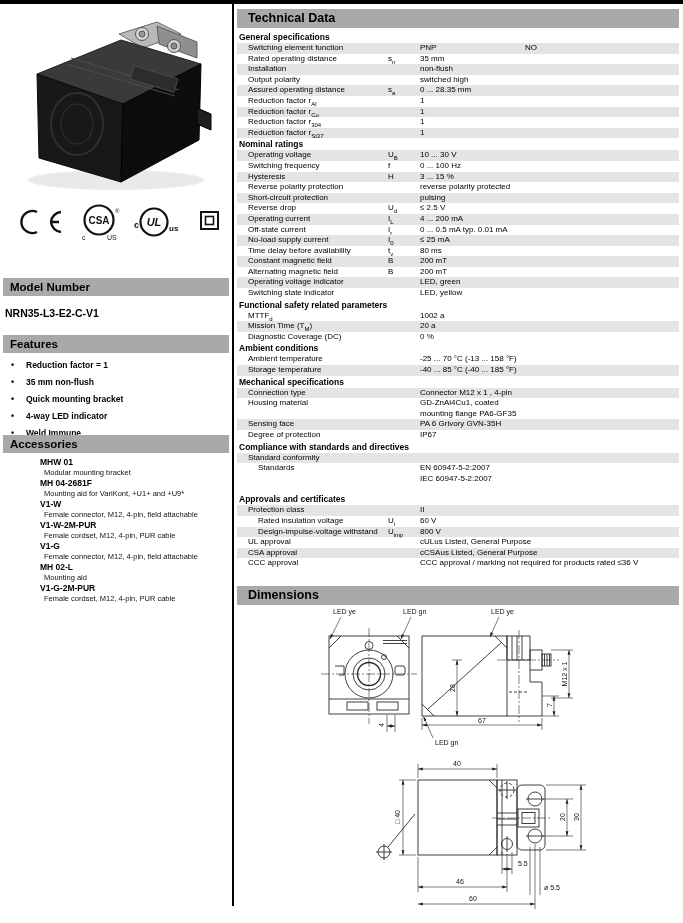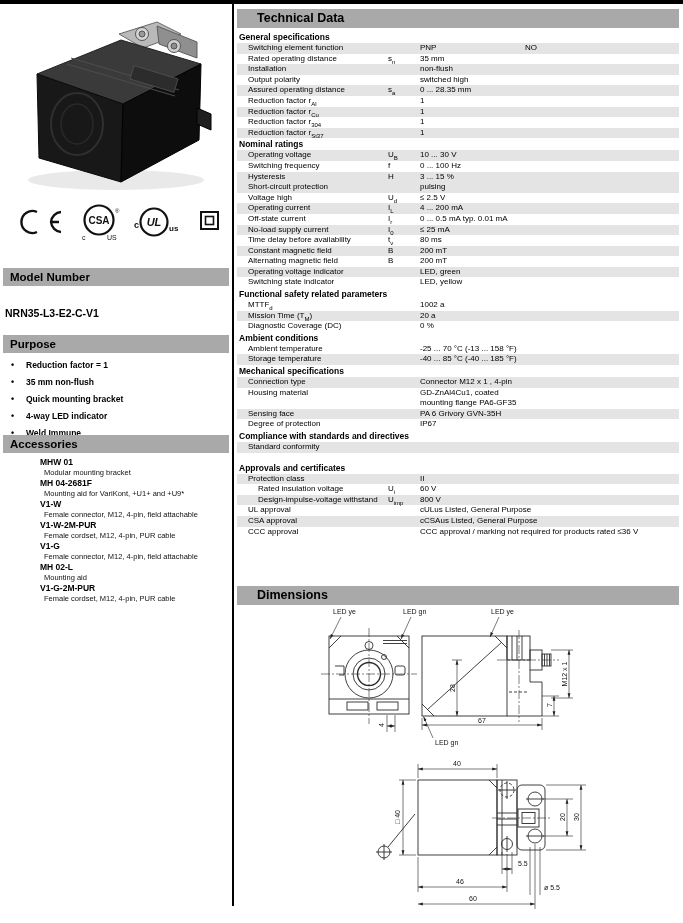--- a/index.html
+++ b/index.html
@@ -7,36 +7,36 @@
         font-family:"Liberation Sans",sans-serif;color:#000;}
   .topbar{position:absolute;left:0;top:0;width:683px;height:4px;background:#000;}
   .vdivider{position:absolute;left:232px;top:4px;width:2px;height:902px;background:#000;}
 
   
   .leftcol{position:absolute;left:3px;top:0;width:226px;height:683px;}
   .photo{position:absolute;left:8px;top:12px;}
   .certs{position:absolute;left:6px;top:200px;}
   .secbar{position:absolute;left:0;width:226px;height:18px;background:#a9a9a9;
           font-weight:bold;font-size:11.5px;line-height:18px;padding-left:7px;box-sizing:border-box;}
-  .modelbar{top:268px;}
+  .modelbar{top:278px;}
   .modelval{position:absolute;left:2px;top:307px;font-weight:bold;font-size:10.5px;}
   .featbar{top:335px;}
   .features{position:absolute;left:2px;top:357px;width:220px;}
   .feat{position:relative;font-weight:bold;font-size:8.5px;line-height:17px;padding-left:21px;}
   .feat .bull{position:absolute;left:6px;top:0;font-size:9px;}
   .accbar{top:435px;}
   .accs{position:absolute;left:2px;top:457px;width:222px;}
   .acc{margin-bottom:0.5px;}
   .acc .nm{font-weight:bold;font-size:8.5px;line-height:10.5px;padding-left:35px;}
   .acc .ds{font-size:7.5px;line-height:10px;color:#111;padding-left:39px;}
 
   
   .rightcol{position:absolute;left:237px;top:0;width:443px;height:923px;}
   .rbar{position:absolute;left:0;width:442px;height:19px;background:#a9a9a9;
-        font-weight:bold;font-size:12.5px;line-height:19px;padding-left:20px;box-sizing:border-box;}
+        font-weight:bold;font-size:12.5px;line-height:19px;padding-left:11px;box-sizing:border-box;}
   .techbar{top:9px;}
   .dimsbar{top:586px;}
 
   .ttable{position:absolute;left:0;top:31px;width:442px;}
   .sec-h{font-weight:bold;font-size:8.5px;line-height:12px;padding-left:2px;}
   .sec-h.gap{margin-top:9px;}
   .trow{position:relative;min-height:10.6px;font-size:8px;line-height:10.6px;}
   .trow.shade{background:#e4e4e4;}
   .tl{position:absolute;left:11px;top:0;white-space:nowrap;}
   .tl.ind{left:21px;}
@@ -109,21 +109,21 @@
         <rect x="196.5" y="16.5" width="8" height="8" stroke-width="1.6"></rect>
       </g>
     </svg>
 
     <div class="secbar modelbar">
       <span>Model Number</span>
     </div>
     <div class="modelval">NRN35-L3-E2-C-V1</div>
 
     <div class="secbar featbar">
-      <span>Purpose</span>
+      <span>Features</span>
     </div>
     <div class="features" id="features-list">
         <div class="feat"><span class="bull">•</span><span>Reduction factor = 1</span></div>
         <div class="feat"><span class="bull">•</span><span>35 mm non-flush</span></div>
         <div class="feat"><span class="bull">•</span><span>Quick mounting bracket</span></div>
         <div class="feat"><span class="bull">•</span><span>4-way LED indicator</span></div>
         <div class="feat"><span class="bull">•</span><span>Weld Immune</span></div>
       </div>
 
     <div class="secbar accbar">
@@ -216,26 +216,30 @@
         <div class="trow">
           <span class="tl">Switching frequency</span>
           <span class="ts">f</span>
           <span class="tv">0 ... 100 Hz</span>
         </div>
         <div class="trow shade">
           <span class="tl">Hysteresis</span>
           <span class="ts">H</span>
           <span class="tv">3 ... 15 %</span>
         </div>
+        <div class="trow">
+          <span class="tl">Reverse polarity protection</span>
+          <span class="tv">reverse polarity protected</span>
+        </div>
         <div class="trow shade">
           <span class="tl">Short-circuit protection</span>
           <span class="tv">pulsing</span>
         </div>
         <div class="trow">
-          <span class="tl">Voltage high</span>
+          <span class="tl">Reverse drop</span>
           <span class="ts">U<sub>d</sub></span>
           <span class="tv">≤ 2.5 V</span>
         </div>
         <div class="trow shade">
           <span class="tl">Operating current</span>
           <span class="ts">I<sub>L</sub></span>
           <span class="tv">4 ... 200 mA</span>
         </div>
         <div class="trow">
           <span class="tl">Off-state current</span>
@@ -309,20 +313,27 @@
           <span class="tv">PA 6  Grivory GVN-35H</span>
         </div>
         <div class="trow">
           <span class="tl">Degree of protection</span>
           <span class="tv">IP67</span>
         </div>
         <div class="sec-h">Compliance with standards and directives</div>
         <div class="trow shade">
           <span class="tl">Standard conformity</span>
           <span class="tv">&nbsp;</span>
+        </div>
+        <div class="trow">
+          <span class="tl ind">Standards</span>
+          <span class="tv">
+            <div>EN 60947-5-2:2007</div>
+            <div>IEC 60947-5-2:2007</div>
+          </span>
         </div>
         <div class="sec-h gap">Approvals and certificates</div>
         <div class="trow shade">
           <span class="tl">Protection class</span>
           <span class="tv">II</span>
         </div>
         <div class="trow">
           <span class="tl ind">Rated insulation voltage</span>
           <span class="ts">U<sub>i</sub></span>
           <span class="tv">60 V</span>

